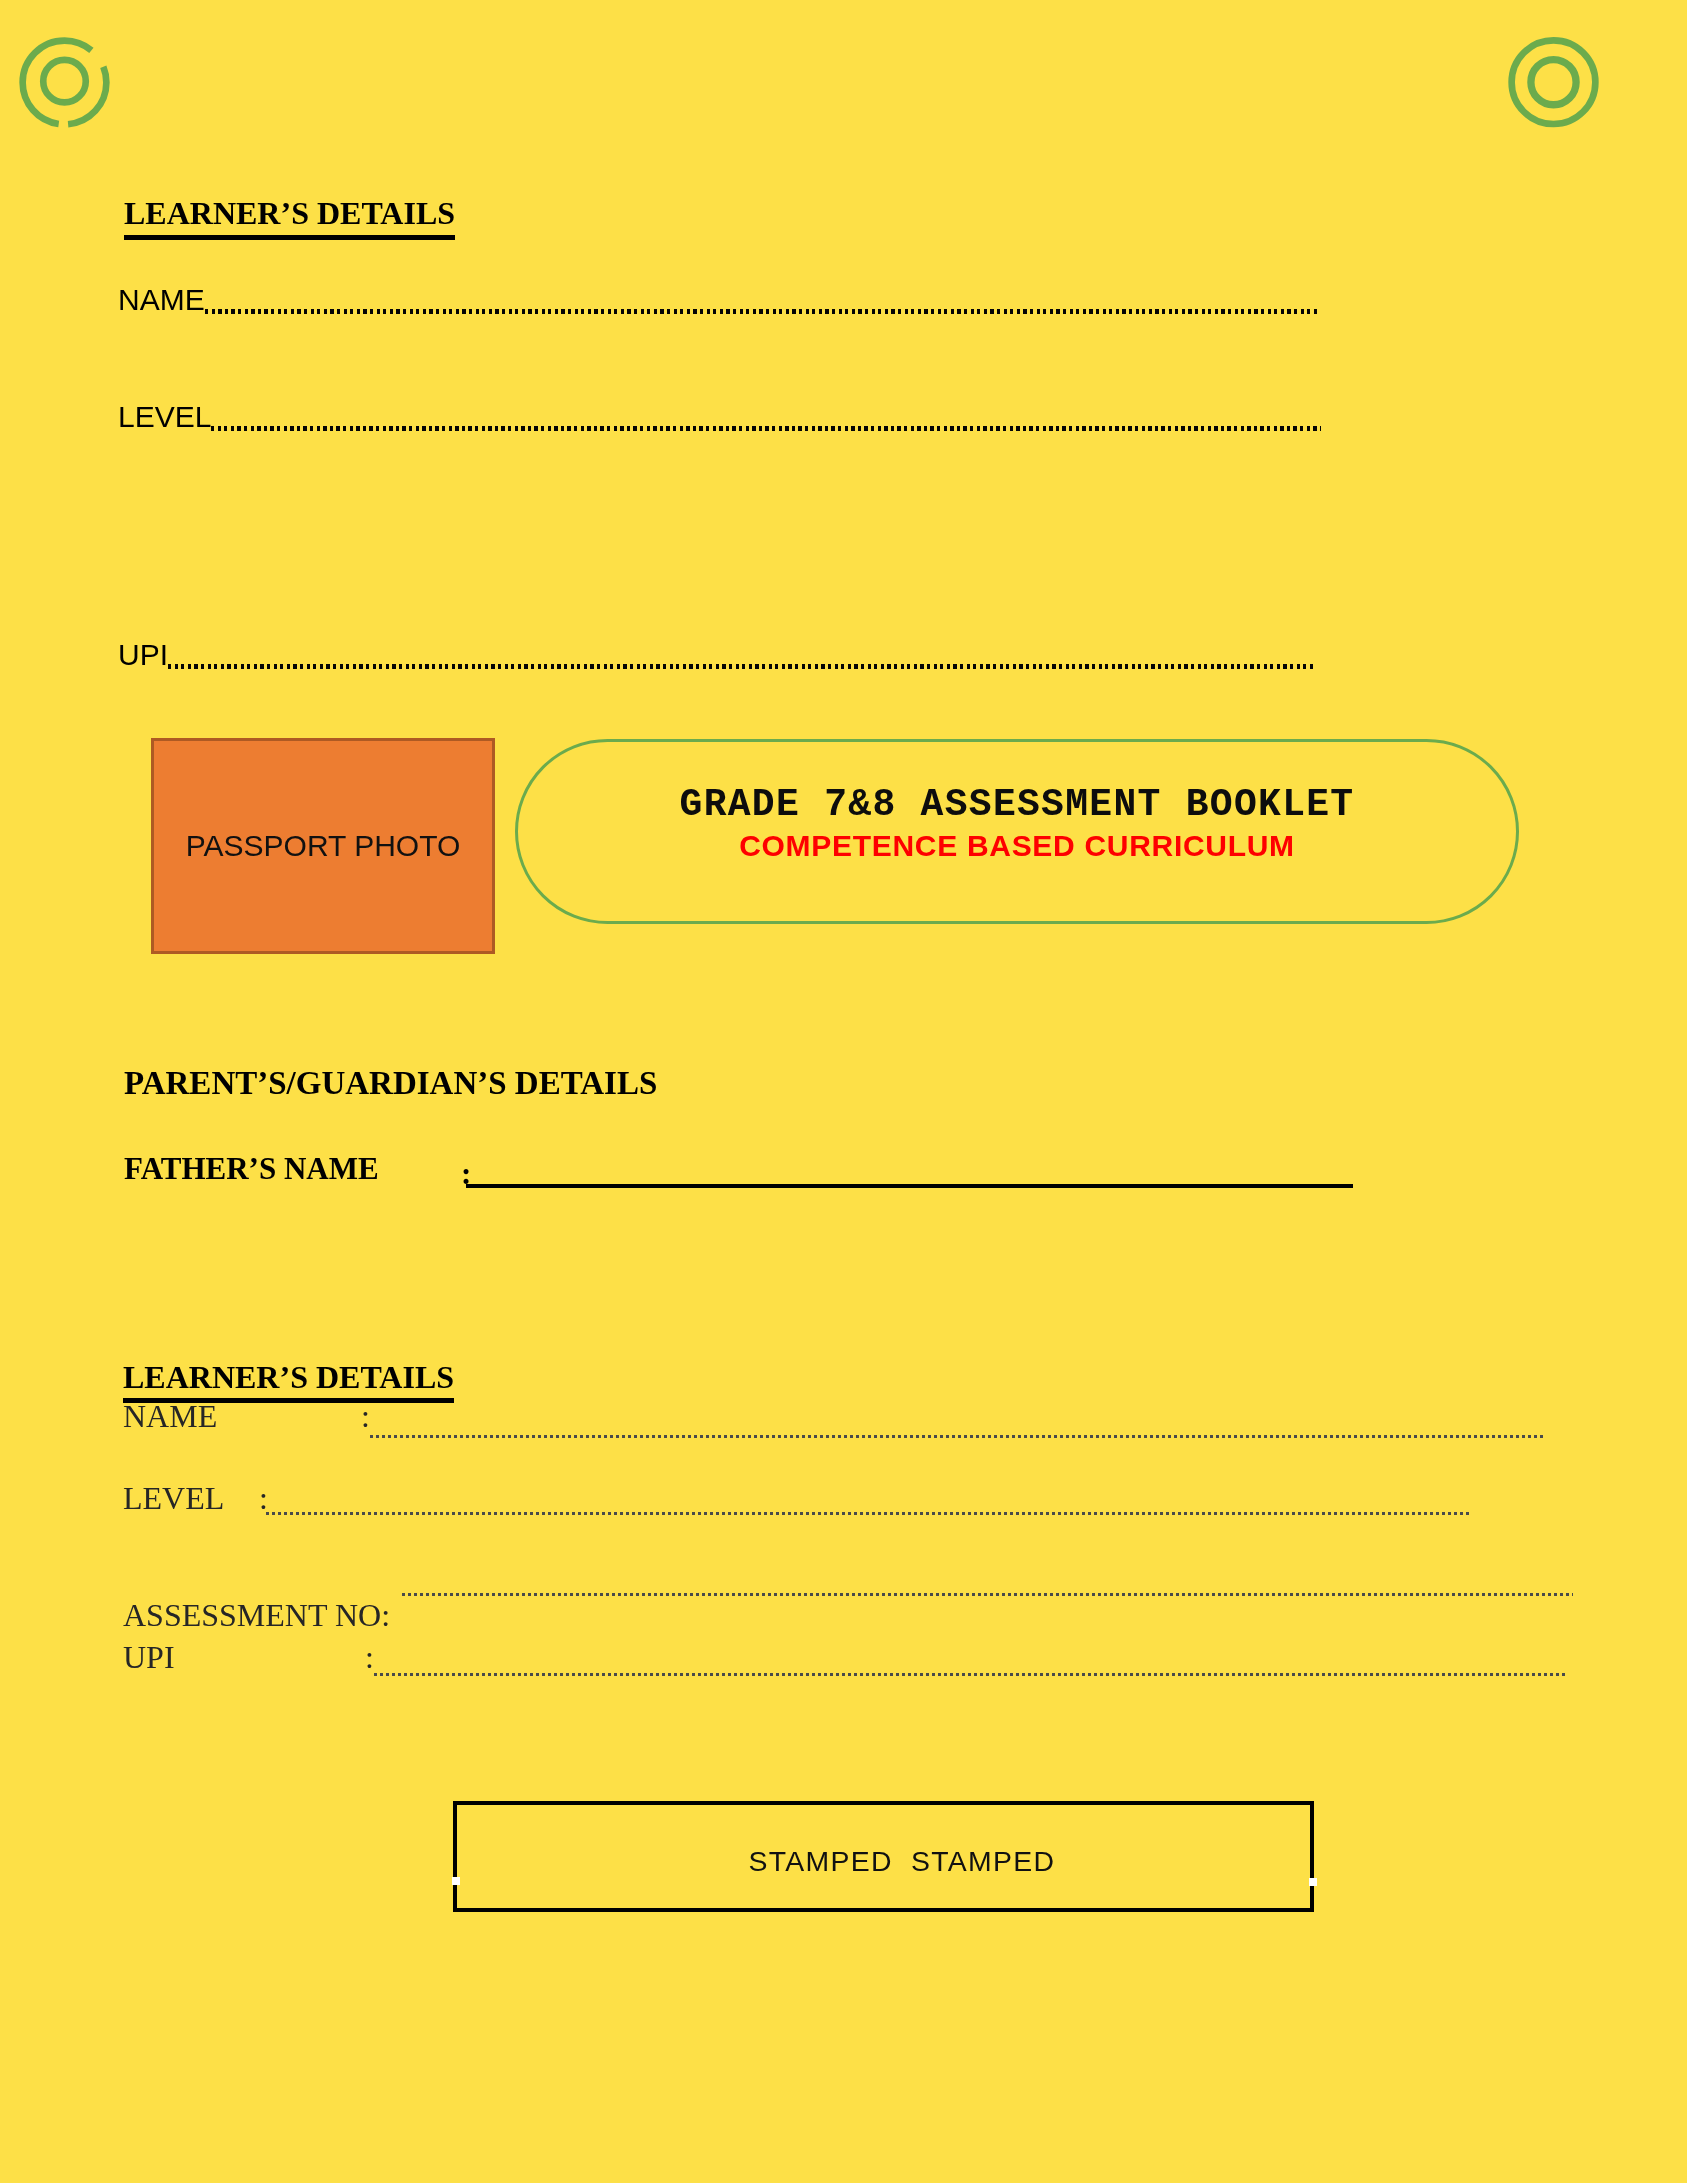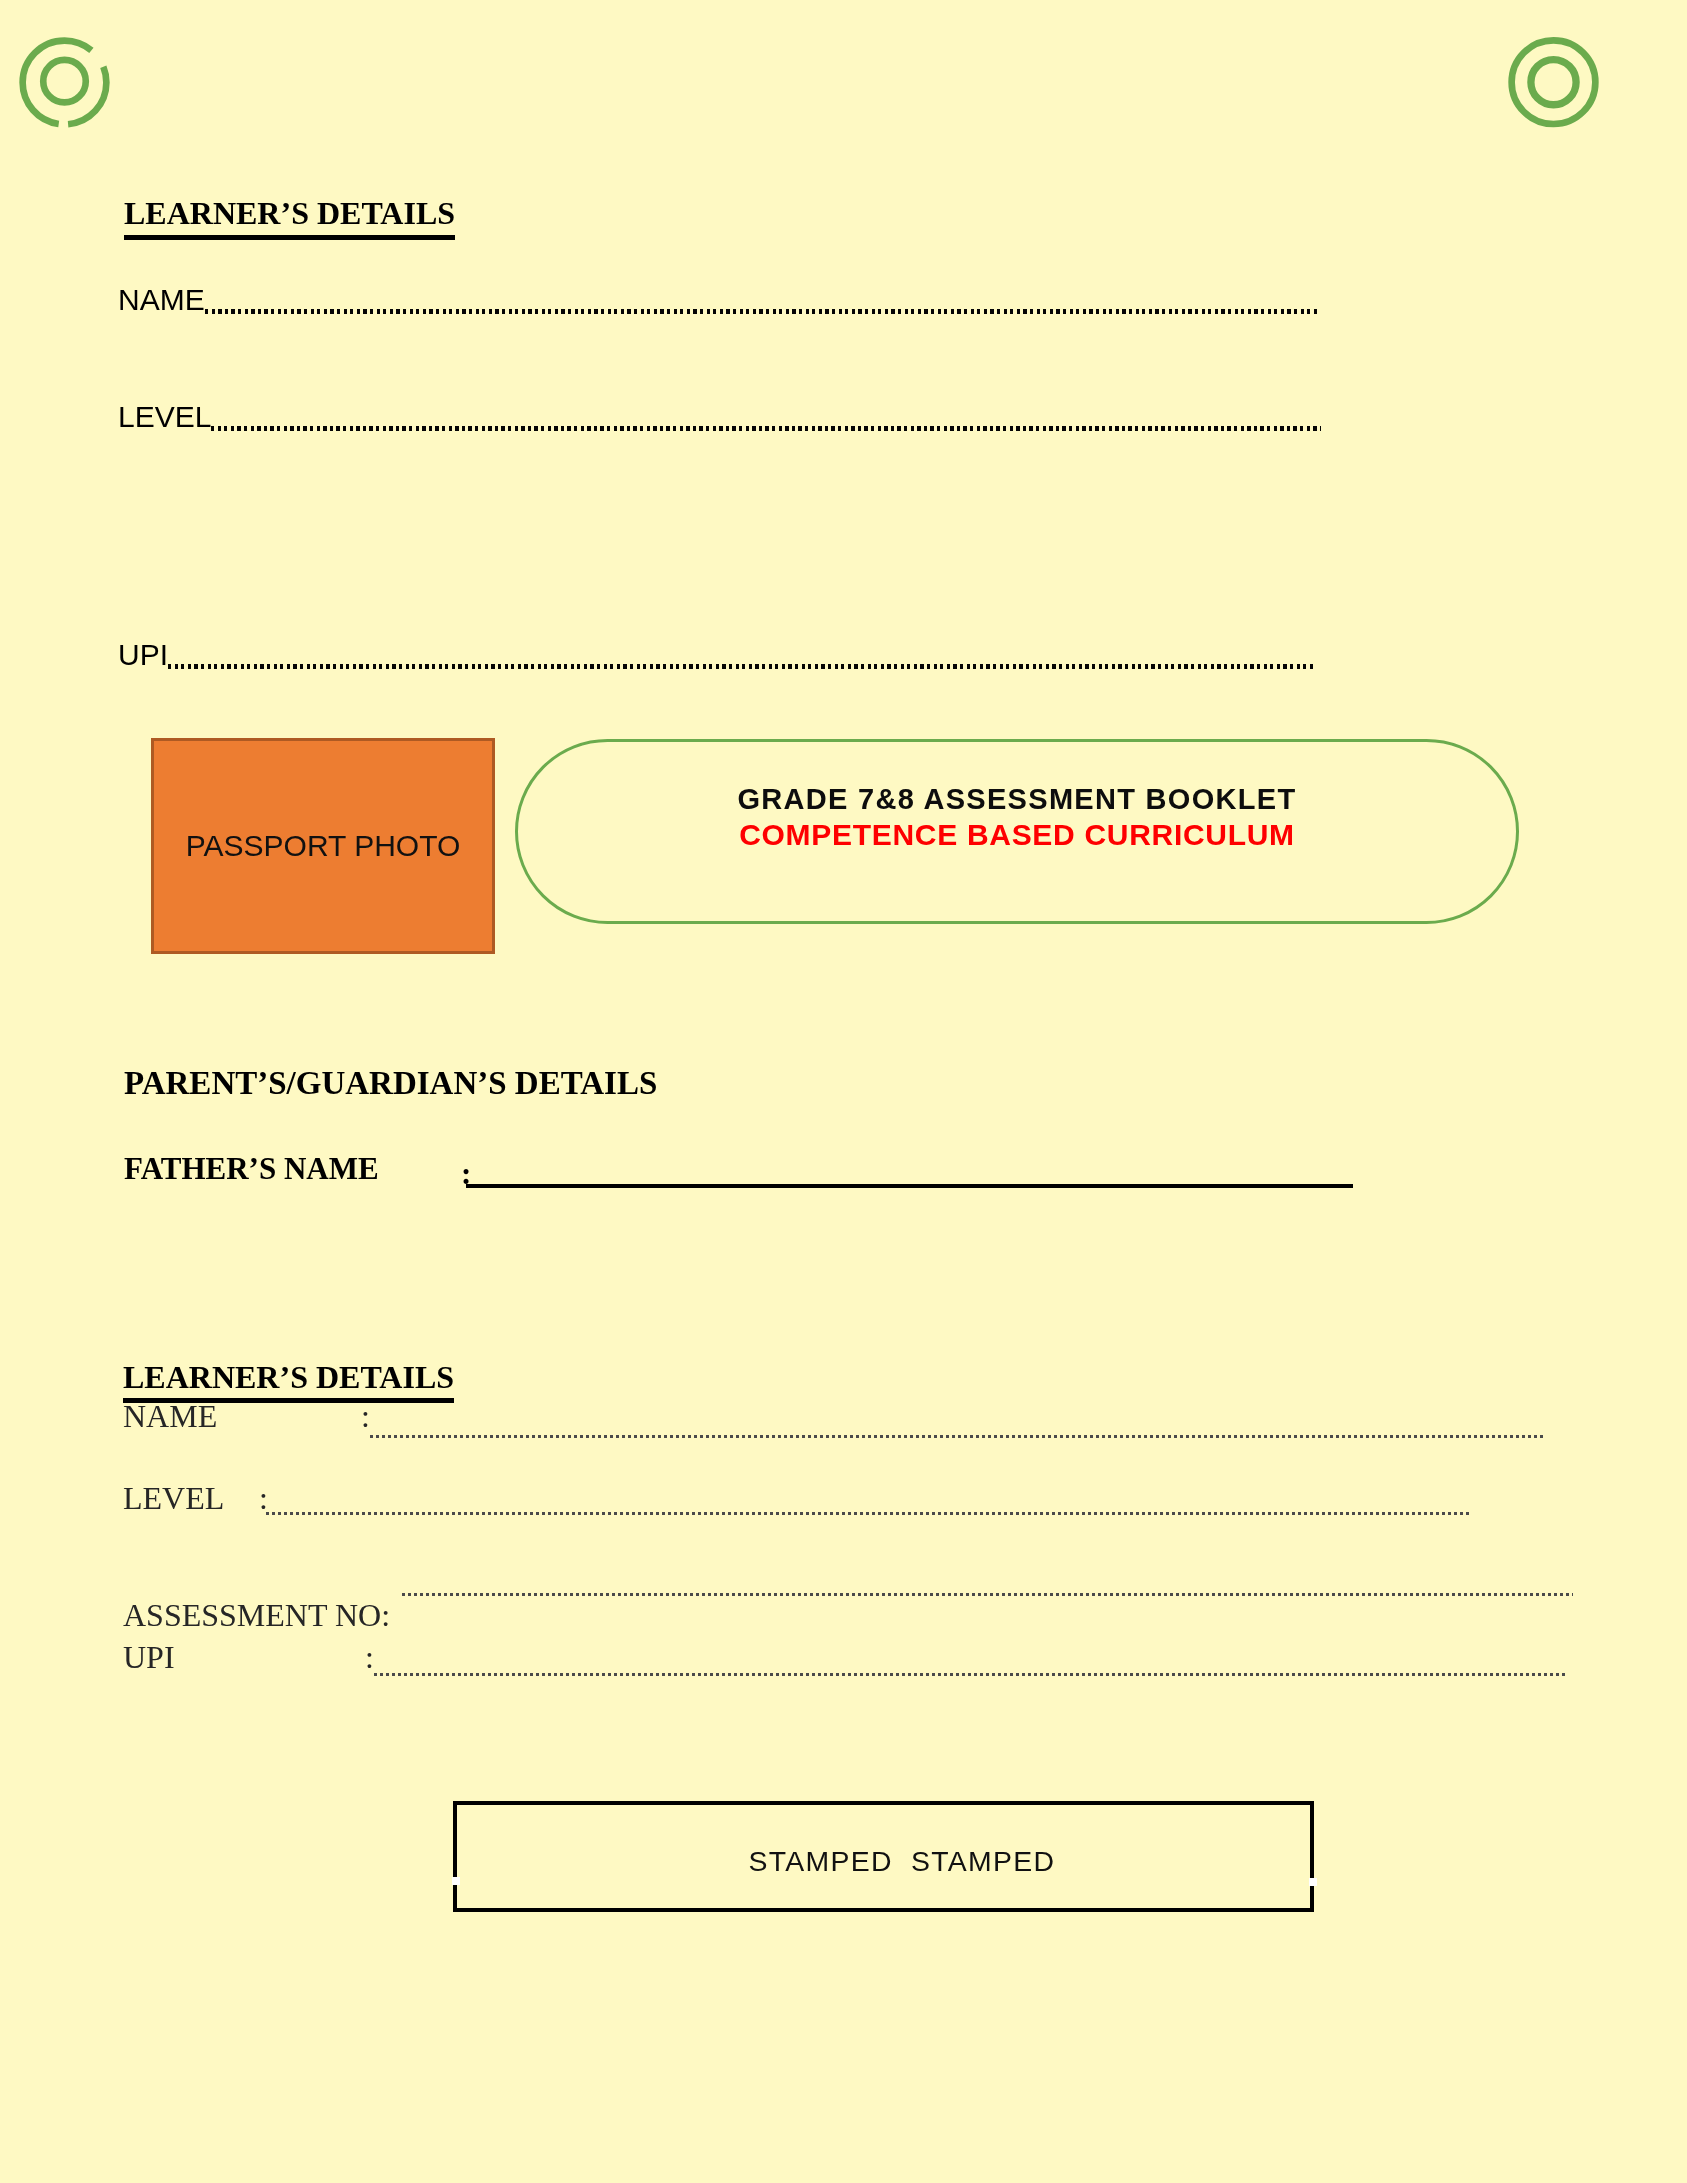--- a/index.html
+++ b/index.html
@@ -1,19 +1,19 @@
 <!DOCTYPE html>
 <html style="font-size:10.6px"><head>
 <meta charset="utf-8">
 <style>
   html,body{margin:0;padding:0;background:#888;}
   .page{
     position:relative;
     width:1687px;height:2183px;
-    background:#fef9c3;
+    background:#fde047;
     overflow:hidden;
     font-family:"Liberation Sans", sans-serif;
   }
   .abs{position:absolute;}
   
   .h-serif{
     font-family:"Liberation Serif", serif;
     font-weight:bold;
     color:#000;
     line-height:1.15;
@@ -38,21 +38,21 @@
     box-sizing:border-box;
     display:flex;align-items:center;justify-content:center;
     font-size:30px;color:#111;
   }
   
   .banner{
     left:515px;top:739px;width:1004px;height:185px;
     border:3.3px solid #6BAB4D;border-radius:96px;
     box-sizing:border-box;text-align:center;padding-top:41px;
   }
-  .banner .l1{font-size:29px;font-weight:bold;letter-spacing:1.3px;color:#0d0d0d;line-height:1.15;}
+  .banner .l1{font-size:38px;font-weight:bold;letter-spacing:1.3px;color:#0d0d0d;line-height:1.15;font-family:Liberation Mono, monospace;}
   .banner .l2{font-size:30px;font-weight:bold;letter-spacing:0.7px;color:#FE0000;line-height:1.15;margin-top:2px;}
   
   .rule{background:#000;}
   
   .scan{
     font-family:"Liberation Serif", serif;
     font-size:32px;color:#262626;line-height:1.1;white-space:nowrap;
     filter:blur(0.4px);
   }
   .dots2{

